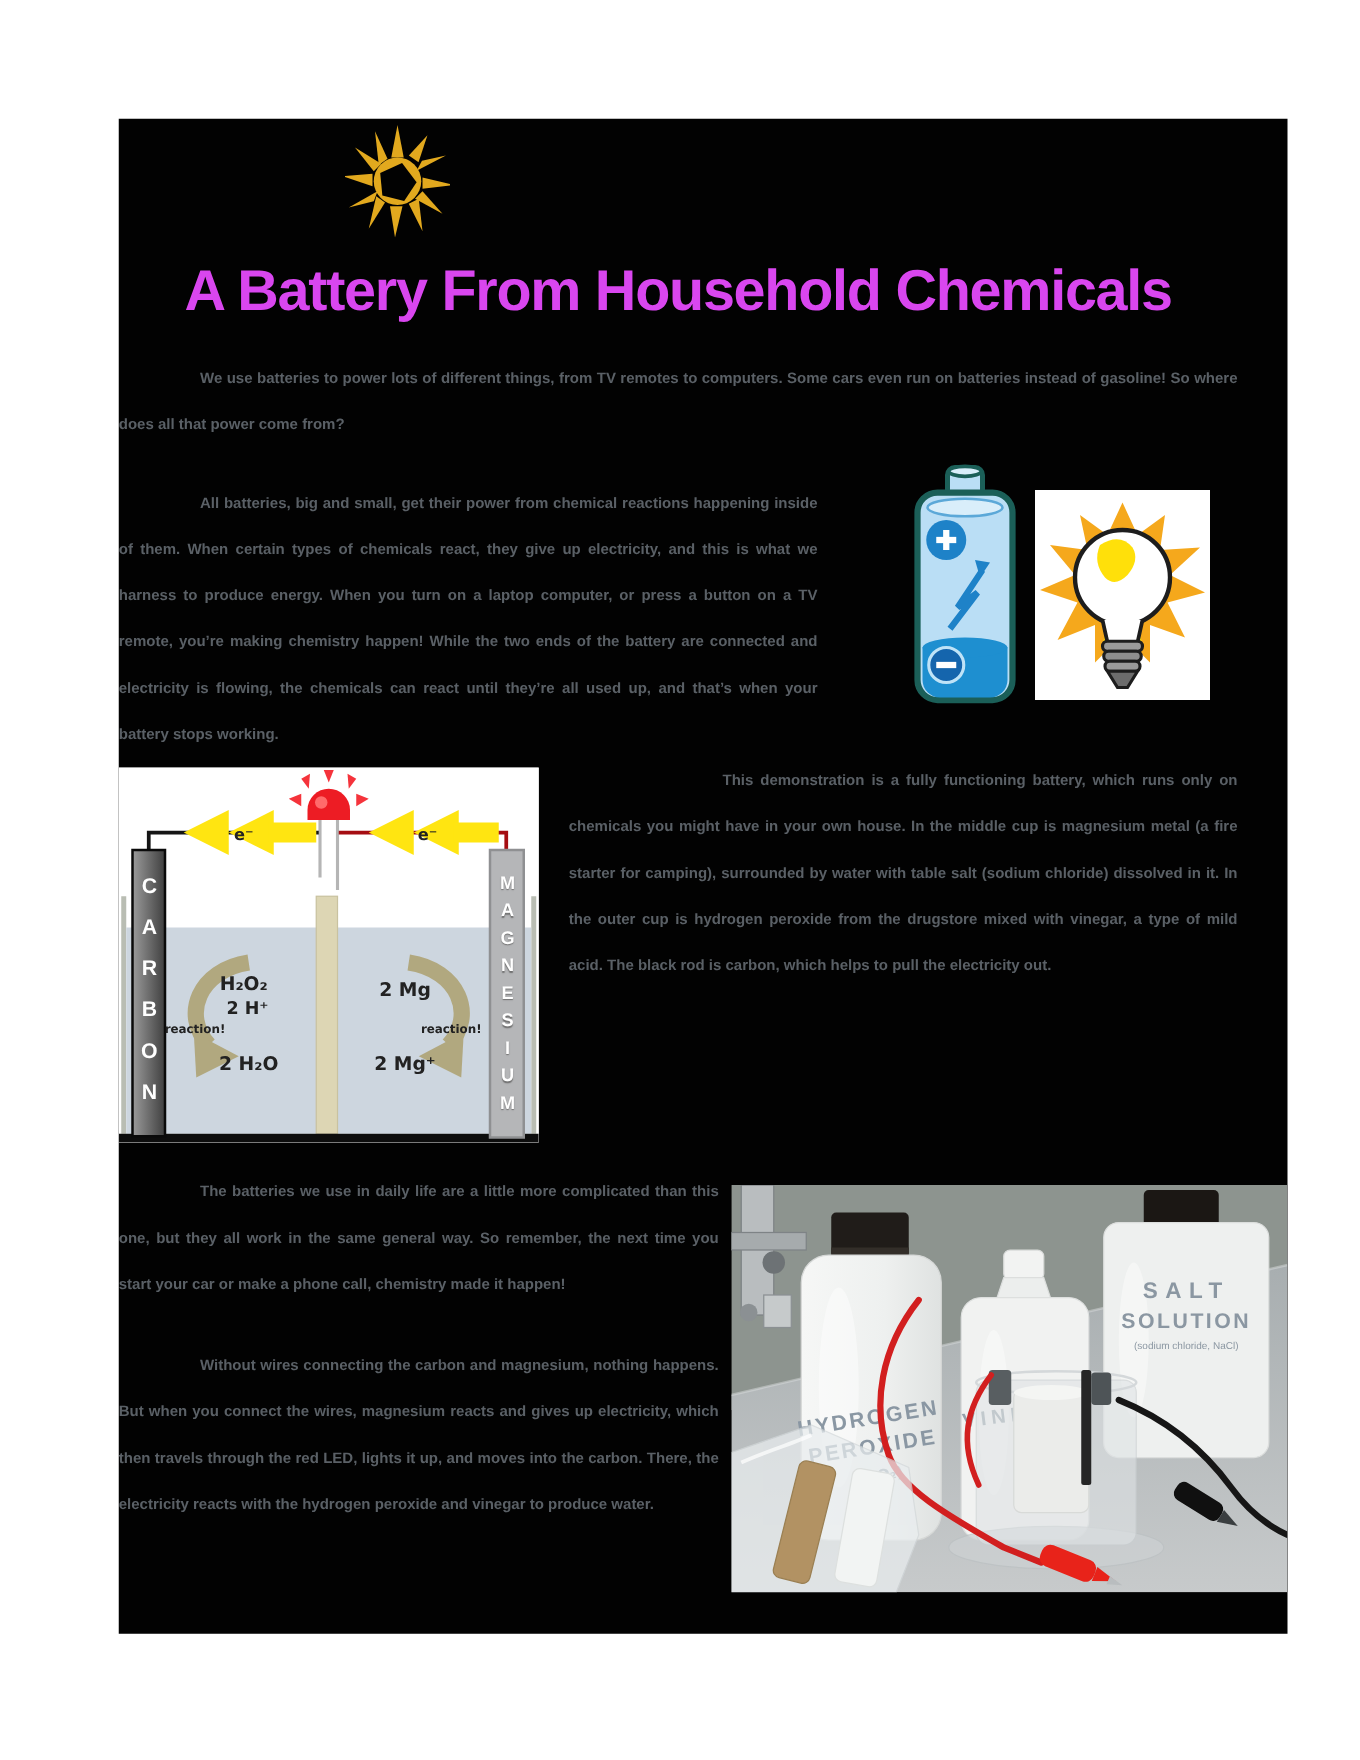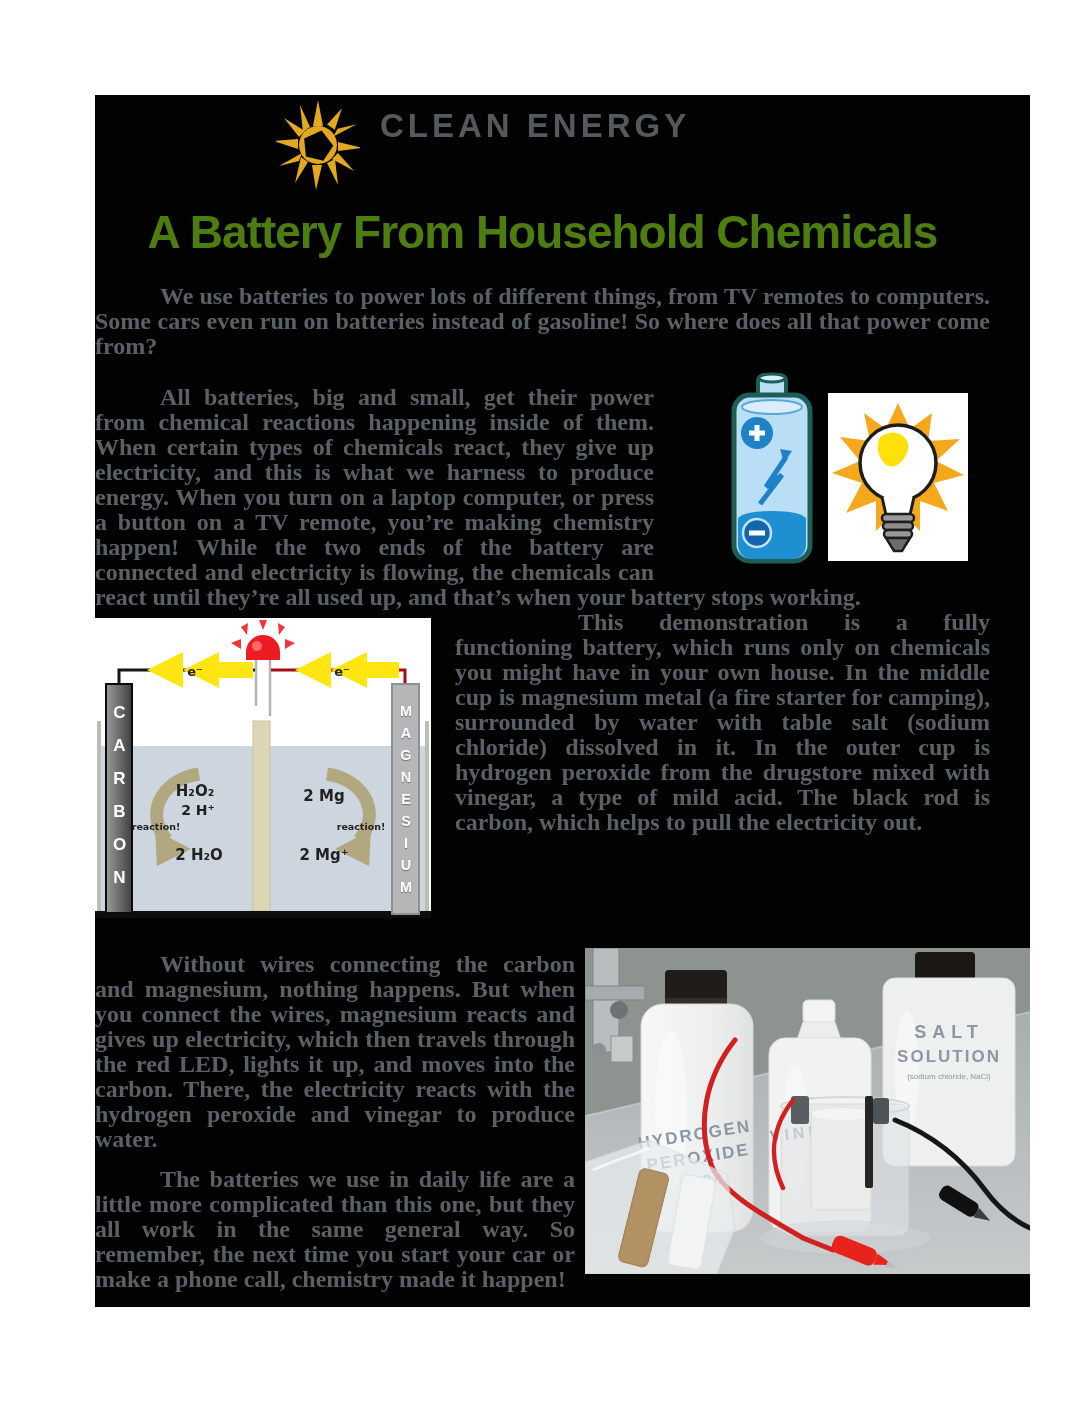--- a/index.html
+++ b/index.html
@@ -8,25 +8,25 @@
 
   
   .header{display:flex;align-items:flex-start;margin:4px 0 0 181px;}
   .logo-burst{width:84px;height:92px;flex:0 0 auto;}
   .logo-text{margin-left:20px;padding-top:8px;}
   .org-line{font-weight:700;font-size:33px;line-height:37px;letter-spacing:4px;color:#54595d;}
   .univ-line{margin-top:8px;font-family:"Liberation Serif",serif;font-size:18px;letter-spacing:2.5px;color:#4b5056;font-weight:600;}
   .univ-line .of{font-style:italic;letter-spacing:0;text-transform:lowercase;font-weight:400;}
 
   h1.doc-title{margin:16px 40px 0 0;text-align:center;font-size:46px;line-height:50px;font-weight:700;
-    color:#4d7c0f;letter-spacing:-1px;}
-
-  
-  .bodytext{font-weight:700;font-size:24px;line-height:25px;color:#5a6066;text-align:justify;
-    text-indent:65px;margin:0;padding:0 40px 0 0;font-family:Liberation Serif, serif;}
+    color:#d946ef;letter-spacing:-1px;}
+
+  
+  .bodytext{font-weight:700;font-size:12px;line-height:37px;color:#5a6066;text-align:justify;
+    text-indent:65px;margin:0;padding:0 40px 0 0;}
   .p1{margin-top:27px;}
   .p2{margin-top:26px;}
   .p3{text-indent:123px;margin-top:0;}
   .p4{margin-top:28px;width:480px;padding-right:0;}
   .p5{margin-top:15px;width:480px;padding-right:0;}
 
   
   .fig-right{float:right;width:278px;margin:10px 62px 6px 36px;display:flex;align-items:flex-start;}
   .battery-svg{width:84px;height:196px;margin-left:40px;flex:0 0 auto;}
   .bulb-svg{width:140px;height:168px;margin-left:14px;margin-top:24px;flex:0 0 auto;}
@@ -66,21 +66,20 @@
           <polygon points="-39,21 -16,8 -19,16"></polygon>
           <polygon points="-44,-4 -20,-6 -20,4"></polygon>
           <polygon points="-34,-27 -13,-14 -19,-8"></polygon>
           <polygon points="-18,-40 -8,-18 -15,-13"></polygon>
         </g>
         <circle r="19" fill="#E2A91E"></circle>
         <polygon points="0,-15 15,-3 9,14 -9,14 -15,-3" fill="#020202" transform="rotate(14)"></polygon>
       </g>
     </svg>
     <div class="logo-text">
-      <div class="org-line">CLEAN ENERGY</div>
     </div>
   </div>
 
   <h1 class="doc-title">A Battery From Household Chemicals</h1>
 
   <p class="bodytext p1">We use batteries to power lots of different things, from TV remotes to computers. Some cars even run on batteries instead of gasoline! So where does all that power come from?</p>
 
   <div class="fig-right">
     <svg class="battery-svg" viewBox="0 0 84 196">
       <rect x="28" y="6" width="28" height="26" rx="6" fill="#BADEF5" stroke="#1B5F58" stroke-width="4"></rect>
@@ -189,22 +188,22 @@
       </g>
     </svg>
     <div class="vlabel carbon">CARBON</div>
     <div class="vlabel magnesium">MAGNESIUM</div>
   </div>
 
   <p class="bodytext p3">This demonstration is a fully functioning battery, which runs only on chemicals you might have in your own house. In the middle cup is magnesium metal (a fire starter for camping), surrounded by water with table salt (sodium chloride) dissolved in it. In the outer cup is hydrogen peroxide from the drugstore mixed with vinegar, a type of mild acid. The black rod is carbon, which helps to pull the electricity out.</p>
 
   <div class="clearer"></div>
 
+  <p class="bodytext p5">The batteries we use in daily life are a little more complicated than this one, but they all work in the same general way. So remember, the next time you start your car or make a phone call, chemistry made it happen!</p>
   <p class="bodytext p4">Without wires connecting the carbon and magnesium, nothing happens. But when you connect the wires, magnesium reacts and gives up electricity, which then travels through the red LED, lights it up, and moves into the carbon. There, the electricity reacts with the hydrogen peroxide and vinegar to produce water.</p>
-  <p class="bodytext p5">The batteries we use in daily life are a little more complicated than this one, but they all work in the same general way. So remember, the next time you start your car or make a phone call, chemistry made it happen!</p>
 
   <div class="photo">
     <svg width="445" height="326" viewBox="0 0 445 326">
       <defs>
         <linearGradient id="counter" x1="0" y1="0" x2="0" y2="1">
           <stop offset="0" stop-color="#a8aeb0"></stop>
             <stop offset="1" stop-color="#c7cacb"></stop>
         </linearGradient>
         <linearGradient id="bottle" x1="0" y1="0" x2="1" y2="0">
           <stop offset="0" stop-color="#f6f7f6"></stop>

